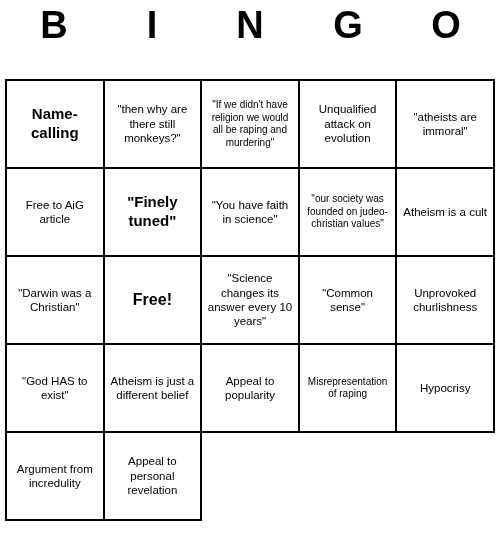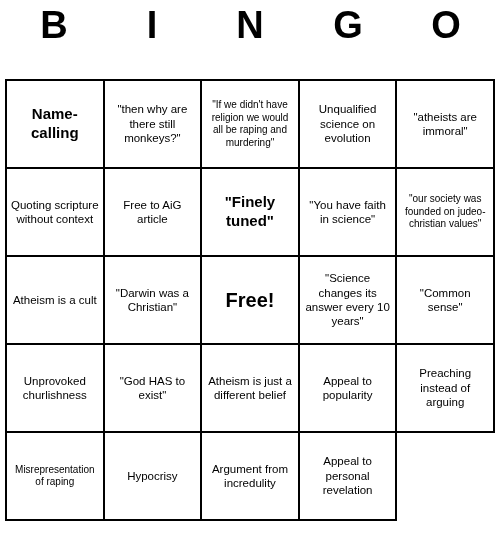--- a/index.html
+++ b/index.html
@@ -48,21 +48,21 @@
       align-items: center;
       justify-content: center;
       text-align: center;
       padding: 4px;
       font-size: 11.5px;
       line-height: 1.25;
       color: #000;
       background: #fff;
     }
     .cell-free {
-      font-size: 20px;
+      font-size: 16px;
       font-weight: bold;
     }
     .cell-large {
       font-size: 15px;
       font-weight: bold;
     }
     .cell-small {
       font-size: 10px;
     }
   </style>
@@ -74,35 +74,33 @@
   <span class="header-letter">B</span>
       <span class="header-letter">I</span>
       <span class="header-letter">N</span>
       <span class="header-letter">G</span>
       <span class="header-letter">O</span>
     </div>
   <div id="bingo-grid">
   <div class="cell cell-large">Name-calling</div>
       <div class="cell">"then why are there still monkeys?"</div>
       <div class="cell cell-small">"If we didn't have religion we would all be raping and murdering"</div>
-      <div class="cell">Unqualified science on evolution</div>
+      <div class="cell">Unqualified attack on evolution</div>
       <div class="cell">"atheists are immoral"</div>
-      <div class="cell">Quoting scripture without context</div>
       <div class="cell">Free to AiG article</div>
       <div class="cell cell-large">"Finely tuned"</div>
       <div class="cell">"You have faith in science"</div>
       <div class="cell cell-small">"our society was founded on judeo-christian values"</div>
       <div class="cell">Atheism is a cult</div>
       <div class="cell">"Darwin was a Christian"</div>
       <div class="cell cell-free">Free!</div>
       <div class="cell">"Science changes its answer every 10 years"</div>
       <div class="cell">"Common sense"</div>
       <div class="cell">Unprovoked churlishness</div>
       <div class="cell">"God HAS to exist"</div>
       <div class="cell">Atheism is just a different belief</div>
       <div class="cell">Appeal to popularity</div>
-      <div class="cell">Preaching instead of arguing</div>
       <div class="cell cell-small">Misrepresentation of raping</div>
       <div class="cell">Hypocrisy</div>
       <div class="cell">Argument from incredulity</div>
       <div class="cell">Appeal to personal revelation</div>
     </div>
 </div>
 
 </body></html>

